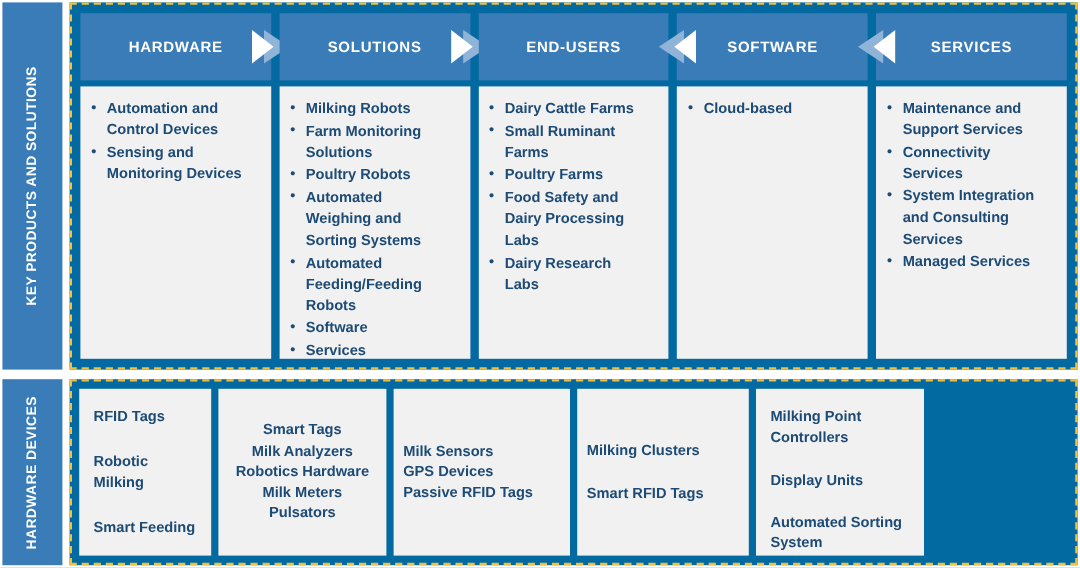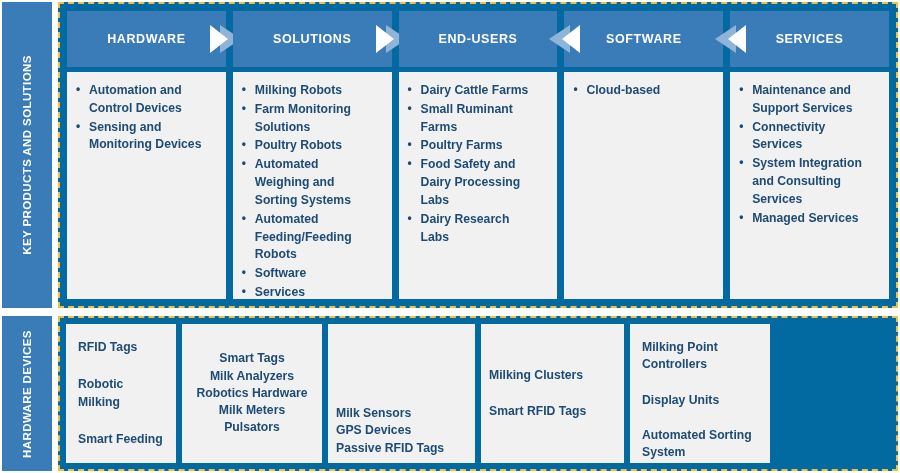--- a/index.html
+++ b/index.html
@@ -262,21 +262,21 @@
         <div class="dev-line">Robotic Milking</div>
         <div class="dev-line">Smart Feeding</div>
       </div>
       <div class="dev-card tight" style="flex: 0 0 140px; align-items: center;">
         <div class="dev-line">Smart Tags</div>
         <div class="dev-line">Milk Analyzers</div>
         <div class="dev-line">Robotics Hardware</div>
         <div class="dev-line">Milk Meters</div>
         <div class="dev-line">Pulsators</div>
       </div>
-      <div class="dev-card tight" style="flex: 0 0 147px; justify-content: flex-end;">
+      <div class="dev-card tight" style="flex: 0 0 147px;">
         <div class="dev-line">Milk Sensors</div>
         <div class="dev-line">GPS Devices</div>
         <div class="dev-line">Passive RFID Tags</div>
       </div>
       <div class="dev-card loose" style="flex: 0 0 143px;">
         <div class="dev-line">Milking Clusters</div>
         <div class="dev-line">Smart RFID Tags</div>
       </div>
       <div class="dev-card loose top-align" style="flex: 0 0 140px;">
         <div class="dev-line">Milking Point Controllers</div>

